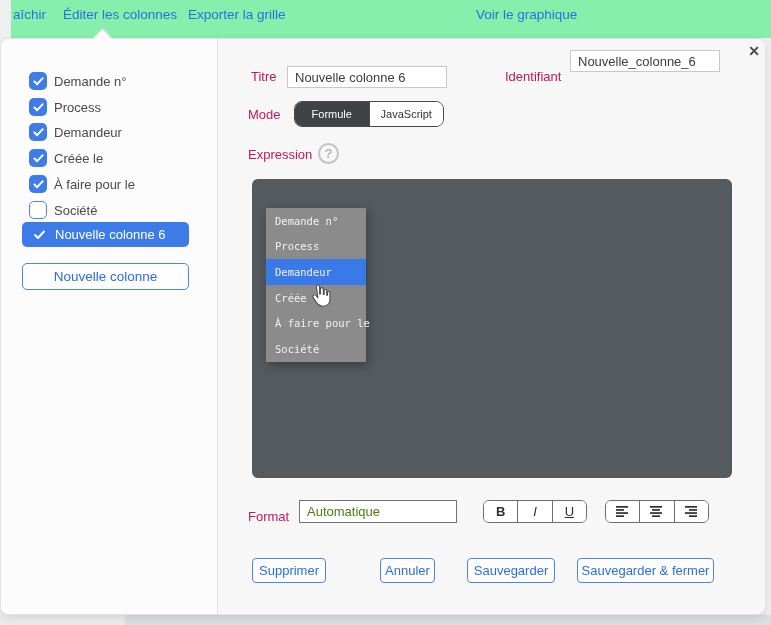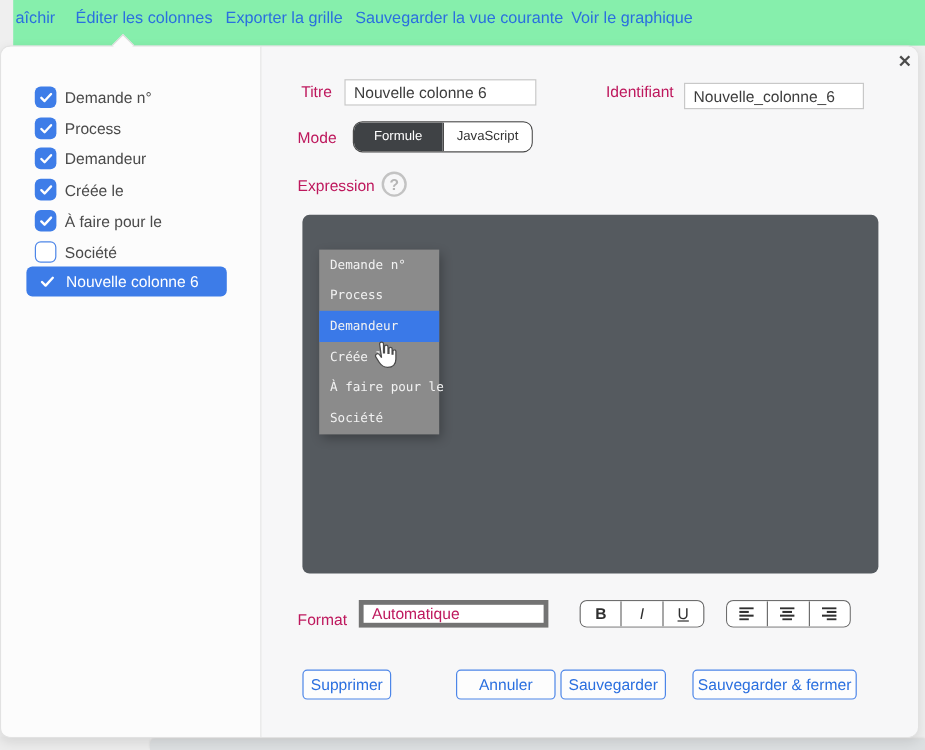--- a/index.html
+++ b/index.html
@@ -58,22 +58,22 @@
                line-height:17px; background:none; cursor:pointer; }
 
   .editor { position:absolute; left:34px; top:140px; width:480px; height:299px; background:#555a5f; border-radius:6px; cursor:text; }
   .autocomplete { position:absolute; left:14px; top:29px; width:100px; height:154px; background:#8b8b8b;
                   box-shadow:2px 4px 9px rgba(0,0,0,0.30); }
   .ac-item { height:25.66px; display:flex; align-items:center; padding-left:9px; font-family:"DejaVu Sans Mono",monospace;
              font-size:10.5px; color:#f2f2f2; white-space:nowrap; cursor:pointer; }
   .ac-item.hl { background:#3a79e8; }
   .hand-cursor { position:absolute; left:55px; top:104px; width:26px; height:26px; pointer-events:none; }
 
-  .fmt-input { position:absolute; left:81px; top:461px; width:158px; height:23px; border:4px solid #737373;
-               background:#ffffff; font-size:13px; color:#be185d; padding:0 7px; font-family:"Liberation Sans",sans-serif; }
+  .fmt-input { position:absolute; left:81px; top:461px; width:158px; height:23px; border:1px solid #737373;
+               background:#ffffff; font-size:13px; color:#4d7c0f; padding:0 7px; font-family:"Liberation Sans",sans-serif; }
   .btn-group { position:absolute; top:461px; width:104px; height:23px; border:1px solid #6e6e6e; border-radius:6px;
                background:#ffffff; display:flex; overflow:hidden; }
   .btn-group .cell { flex:1; border:none; background:#ffffff; cursor:pointer; display:flex; align-items:center; justify-content:center;
                      font-size:13px; color:#2f2f2f; font-family:"Liberation Sans",sans-serif; }
   .btn-group .cell + .cell { border-left:1px solid #6e6e6e; }
   .cell.b { font-weight:bold; }
   .cell.i { font-style:italic; }
   .cell.u { text-decoration:underline; }
 
   .action-btn { position:absolute; top:519px; height:25px; background:#fdfdfd; border:1px solid #4d86e8;
@@ -81,21 +81,20 @@
 </style>
 </head>
 <body>
 
 <div class="screen">
 
   <div class="toolbar">
     <a style="left:2px">aîchir</a>
     <a style="left:52px">Éditer les colonnes</a>
     <a style="left:177px">Exporter la grille</a>
-    <a style="left:285px">Sauvegarder la vue courante</a>
     <a style="left:465px">Voir le graphique</a>
   </div>
 
   <div class="strip-left"></div>
   <div class="strip-right"></div>
 
   <div class="panel">
 
     <div class="sidebar">
       <div class="col-row" style="top:32px">
@@ -143,32 +142,33 @@
         <span class="lbl">Société</span>
       </div>
 
       <div class="sel-pill">
         <svg width="13" height="10" viewBox="0 0 12 10">
             <path d="M1.5 5l3 3L10.5 1.5" fill="none" stroke="#fff" stroke-width="2" stroke-linecap="round" stroke-linejoin="round"></path>
           </svg>
         <span class="lbl">Nouvelle colonne 6</span>
       </div>
 
+      <button class="new-col-btn">Nouvelle colonne</button>
     </div>
 
     <div class="divider"></div>
 
     <div class="main">
       <button class="close-btn">✕</button>
 
       <span class="flabel" style="left:33px; top:30px">Titre</span>
       <input class="tinput" style="left: 69px; top: 27px; width: 160px;" value="Nouvelle colonne 6">
 
       <span class="flabel" style="left:287px; top:30px">Identifiant</span>
-      <input class="tinput" style="left: 352px; top: 30px; width: 150px;" value="Nouvelle_colonne_6">
+      <input class="tinput" style="left: 352px; top: 11px; width: 150px;" value="Nouvelle_colonne_6">
 
       <span class="flabel" style="left:30px; top:68px">Mode</span>
       <div class="mode-toggle">
         <button class="mode-seg active">Formule</button>
         <button class="mode-seg">JavaScript</button>
       </div>
 
       <span class="flabel" style="left:30px; top:108px">Expression</span>
       <button class="help-icon">?</button>
 
@@ -222,20 +222,20 @@
                 <rect x="0" y="0" width="12" height="1.7"></rect>
                 <rect x="4" y="3.1" width="8" height="1.7"></rect>
                 <rect x="0" y="6.2" width="12" height="1.7"></rect>
                 <rect x="4" y="9.3" width="8" height="1.7"></rect>
               </g>
             </svg>
         </button>
       </div>
 
       <button class="action-btn" style="left:34px;  width:74px">Supprimer</button>
-      <button class="action-btn" style="left:162px; width:83px">Annuler</button>
+      <button class="action-btn" style="left:162px; width:55px">Annuler</button>
       <button class="action-btn" style="left:359px; width:137px">Sauvegarder &amp; fermer</button>
       <button class="action-btn" style="left:249px; width:88px">Sauvegarder</button>
     </div>
   </div>
 
   <div class="caret"></div>
 </div>
 
 </body></html>

